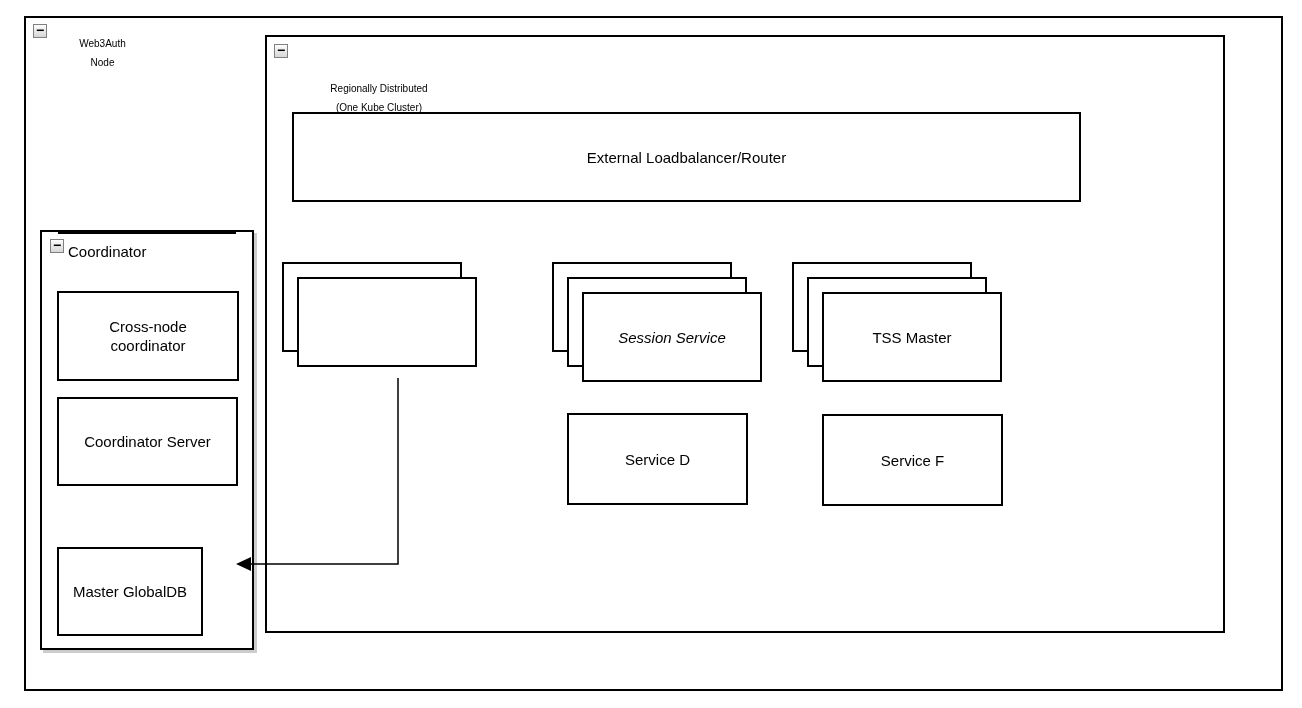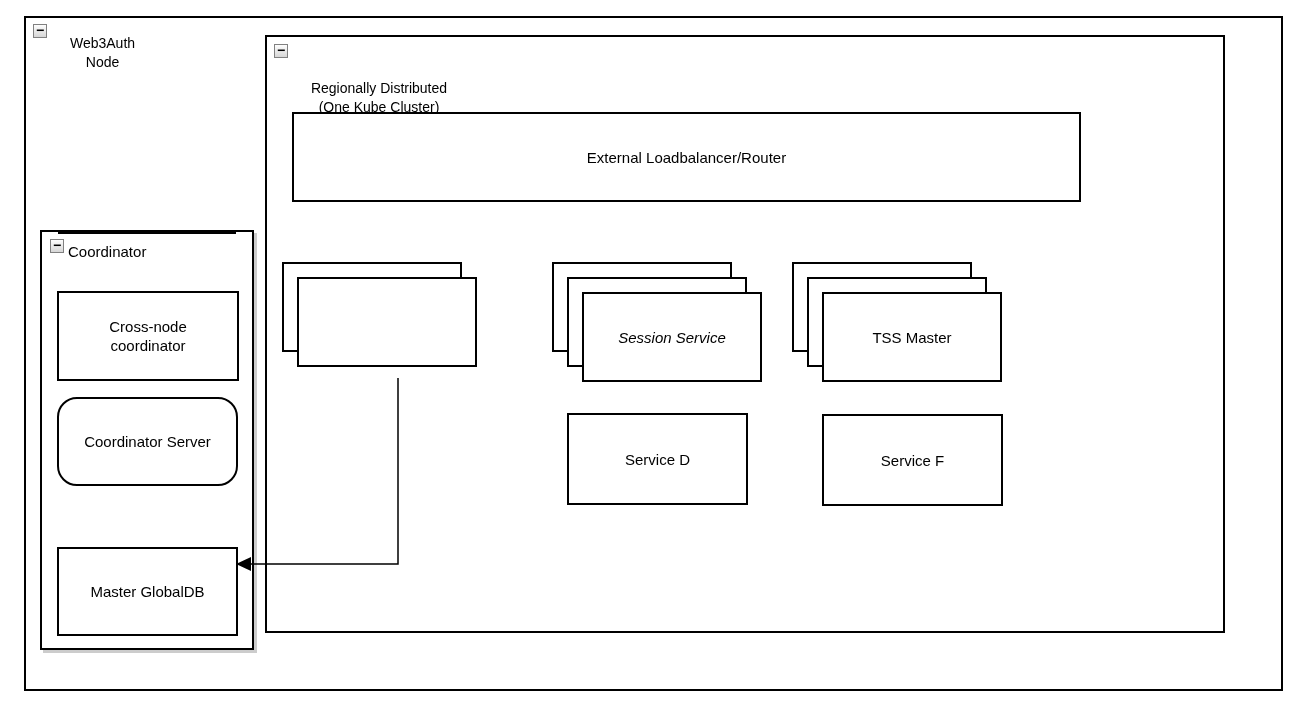--- a/index.html
+++ b/index.html
@@ -13,21 +13,21 @@
     position:absolute; box-sizing:border-box;
     border:2px solid #000; background:#ffffff;
   }
   .container { background:#ffffff; }
   .shape-label {
     position:absolute; inset:0; display:flex; align-items:center; justify-content:center;
     text-align:center; font-size:15px; line-height:19px; white-space:pre-line;
     pointer-events:none;
   }
   .corner-label {
-    position:absolute; font-size:14px; line-height:19px; white-space:pre-line;
+    position:absolute; font-size:10px; line-height:19px; white-space:pre-line;
     text-align:center; pointer-events:none;
   }
   .single-label {
     position:absolute; font-size:15px; line-height:19px; white-space:nowrap;
     pointer-events:none;
   }
   .collapse {
     position:absolute; width:14px; height:14px; box-sizing:border-box;
     border:1px solid #808080; background:linear-gradient(#fdfdfd,#d6d6d6);
     font-size:14px; font-weight:bold; line-height:10px; text-align:center;
@@ -67,25 +67,25 @@
 
       <span class="collapse" style="left:8px; top:7px;">−</span>
 
       <div class="single-label" style="left:26px; top:10px;">Coordinator</div>
 
       <div class="node" style="left:15px; top:59px; width:182px; height:90px;">
         <div class="shape-label">Cross-node
 coordinator</div>
       </div>
 
-      <div class="node" style="left:15px; top:165px; width:181px; height:89px;border-radius:20px;">
+      <div class="node" style="left:15px; top:165px; width:181px; height:89px;">
         <div class="shape-label">Coordinator Server</div>
       </div>
 
-      <div class="node" style="left:15px; top:315px; width:181px; height:89px;">
+      <div class="node" style="left:15px; top:315px; width:146px; height:89px;">
         <div class="shape-label">Master GlobalDB</div>
       </div>
     </div>
 
     <div class="node container" style="left:239px; top:17px; width:960px; height:598px;">
 
       <span class="collapse" style="left:7px; top:7px;">−</span>
 
       <div class="corner-label" style="left:22px; top:14px; width:180px;margin-top:28px;">Regionally Distributed
 (One Kube Cluster)</div>

